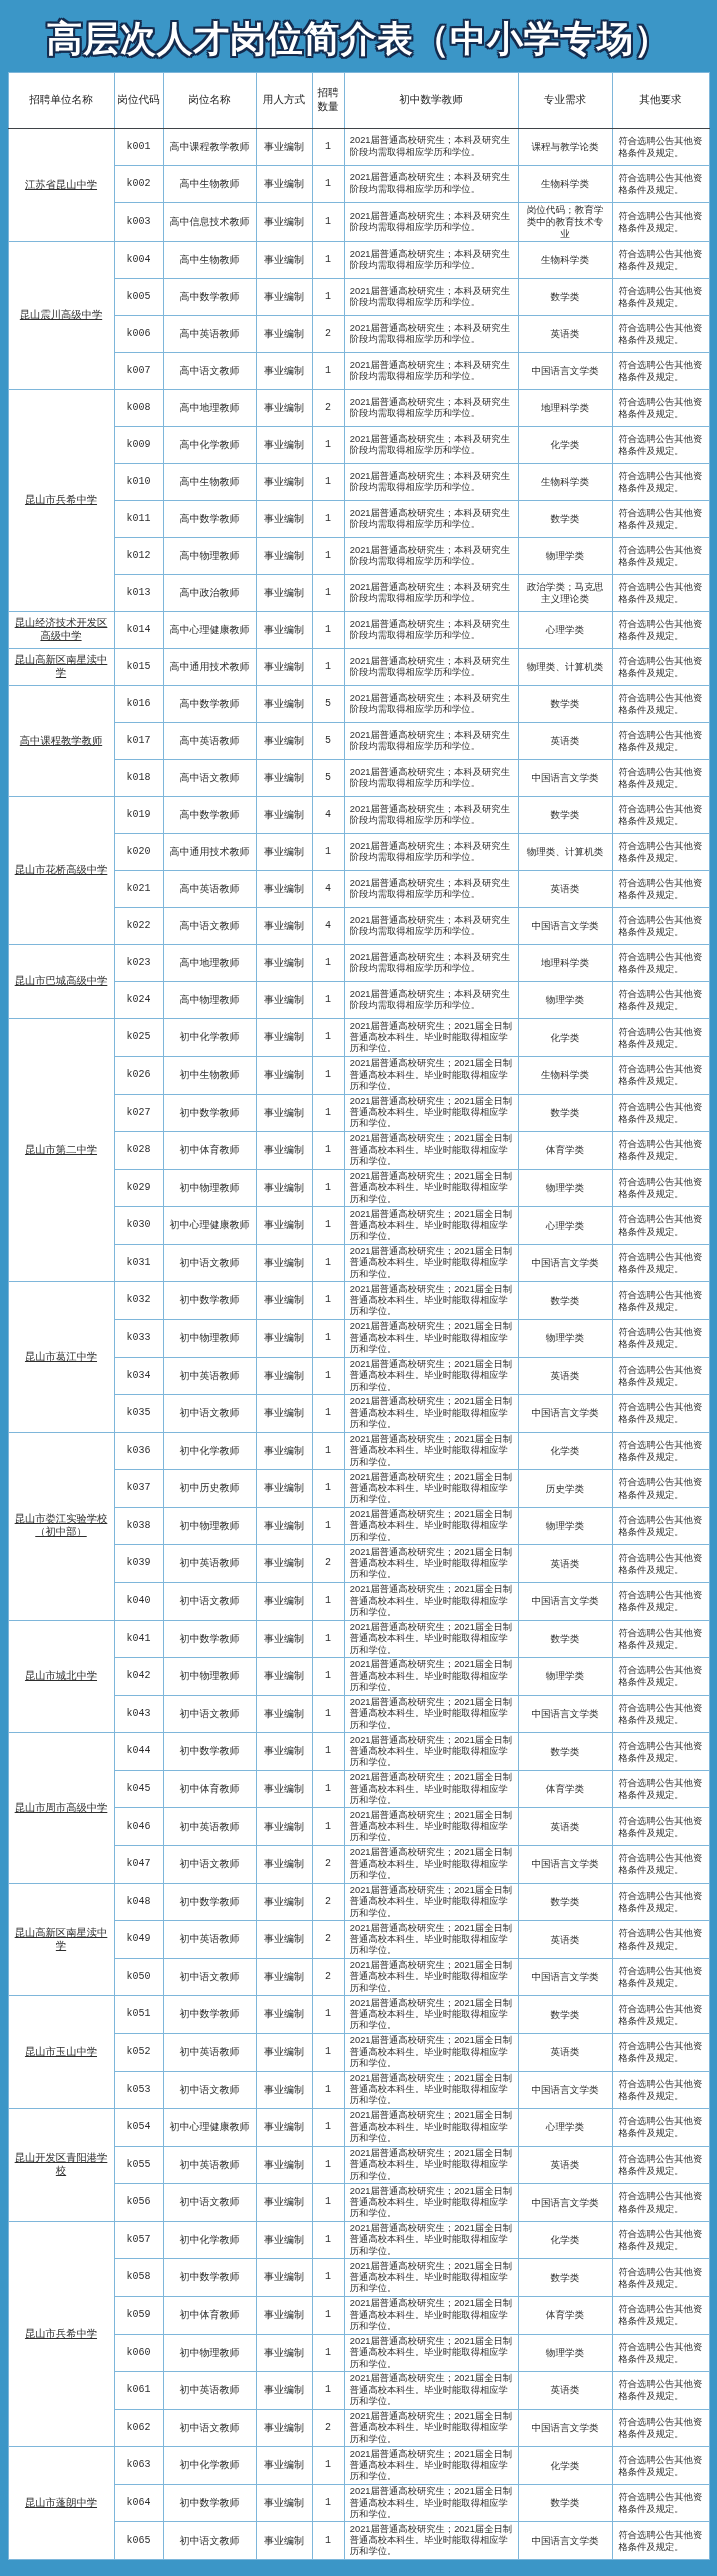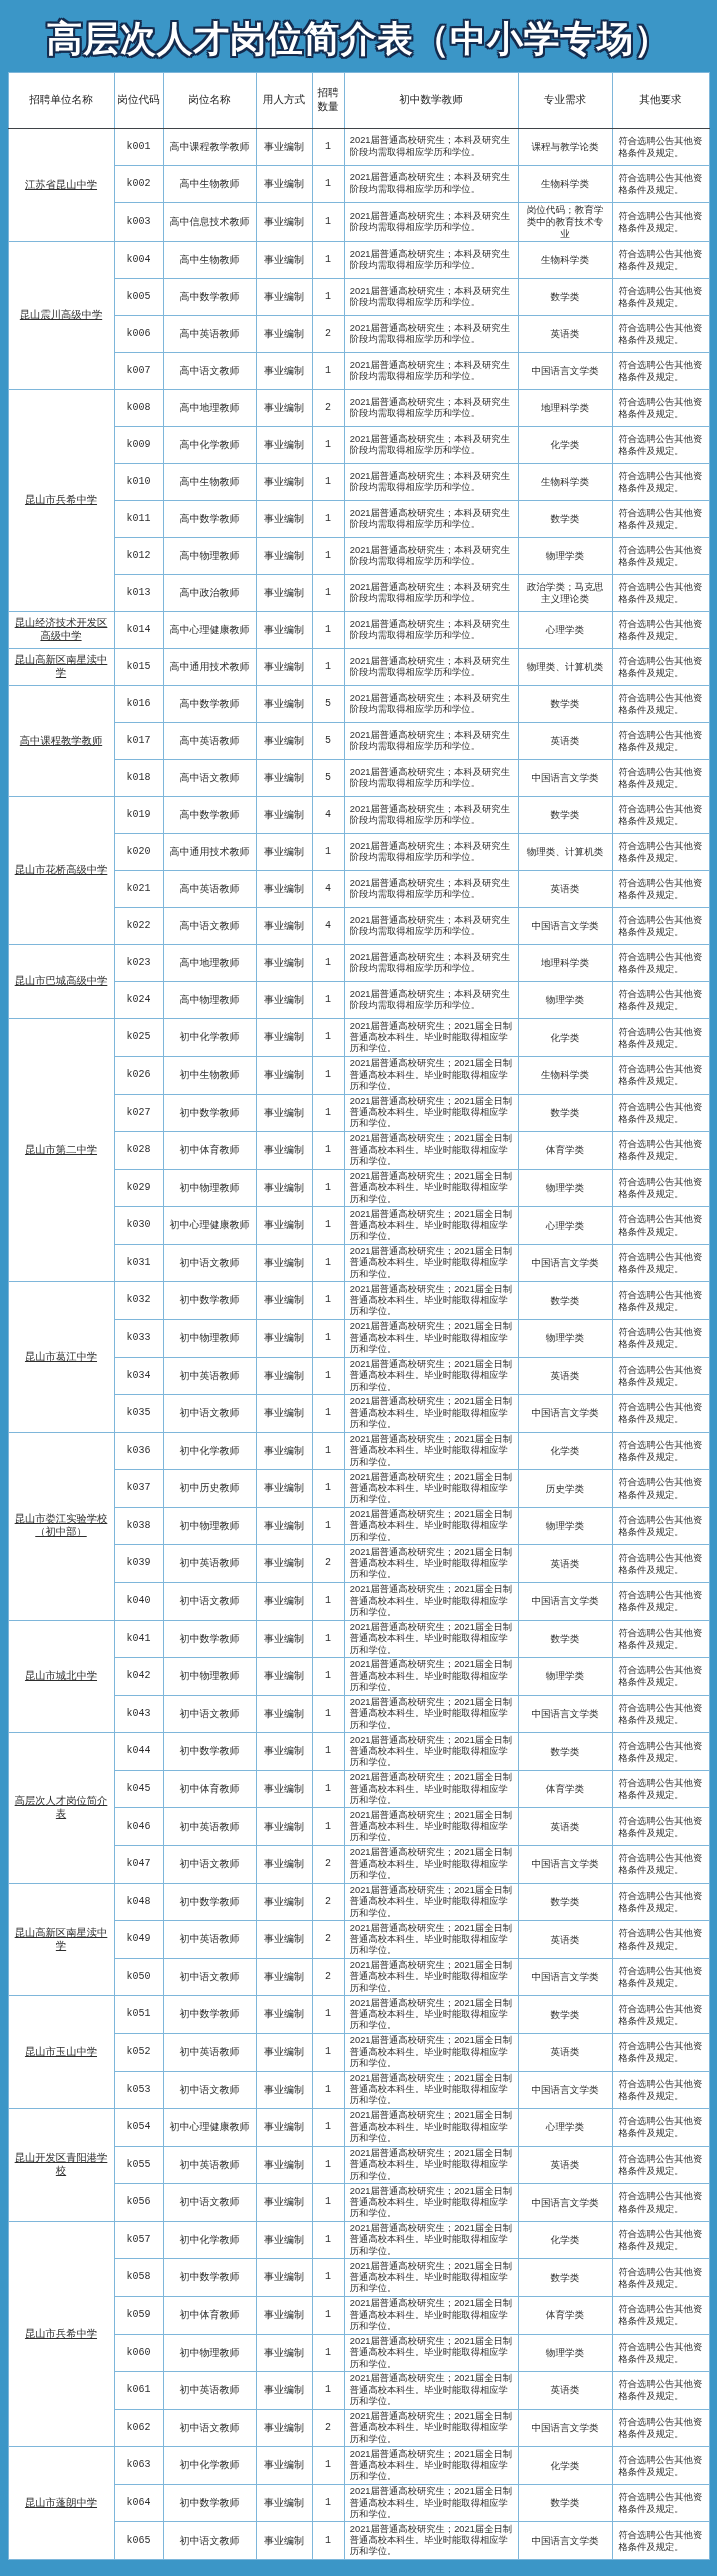--- a/index.html
+++ b/index.html
@@ -465,21 +465,21 @@
       <tr>
         <td class="code">k043</td>
         <td class="name">初中语文教师</td>
         <td class="method">事业编制</td>
         <td class="count">1</td>
         <td class="edu">2021届普通高校研究生；2021届全日制普通高校本科生。毕业时能取得相应学历和学位。</td>
         <td class="major">中国语言文学类</td>
         <td class="other">符合选聘公告其他资格条件及规定。</td>
       </tr>
       <tr>
-        <td class="unit" rowspan="4">高层次人才岗位简介表</td>
+        <td class="unit" rowspan="4">昆山市周市高级中学</td>
         <td class="code">k044</td>
         <td class="name">初中数学教师</td>
         <td class="method">事业编制</td>
         <td class="count">1</td>
         <td class="edu">2021届普通高校研究生；2021届全日制普通高校本科生。毕业时能取得相应学历和学位。</td>
         <td class="major">数学类</td>
         <td class="other">符合选聘公告其他资格条件及规定。</td>
       </tr>
       <tr>
         <td class="code">k045</td>

